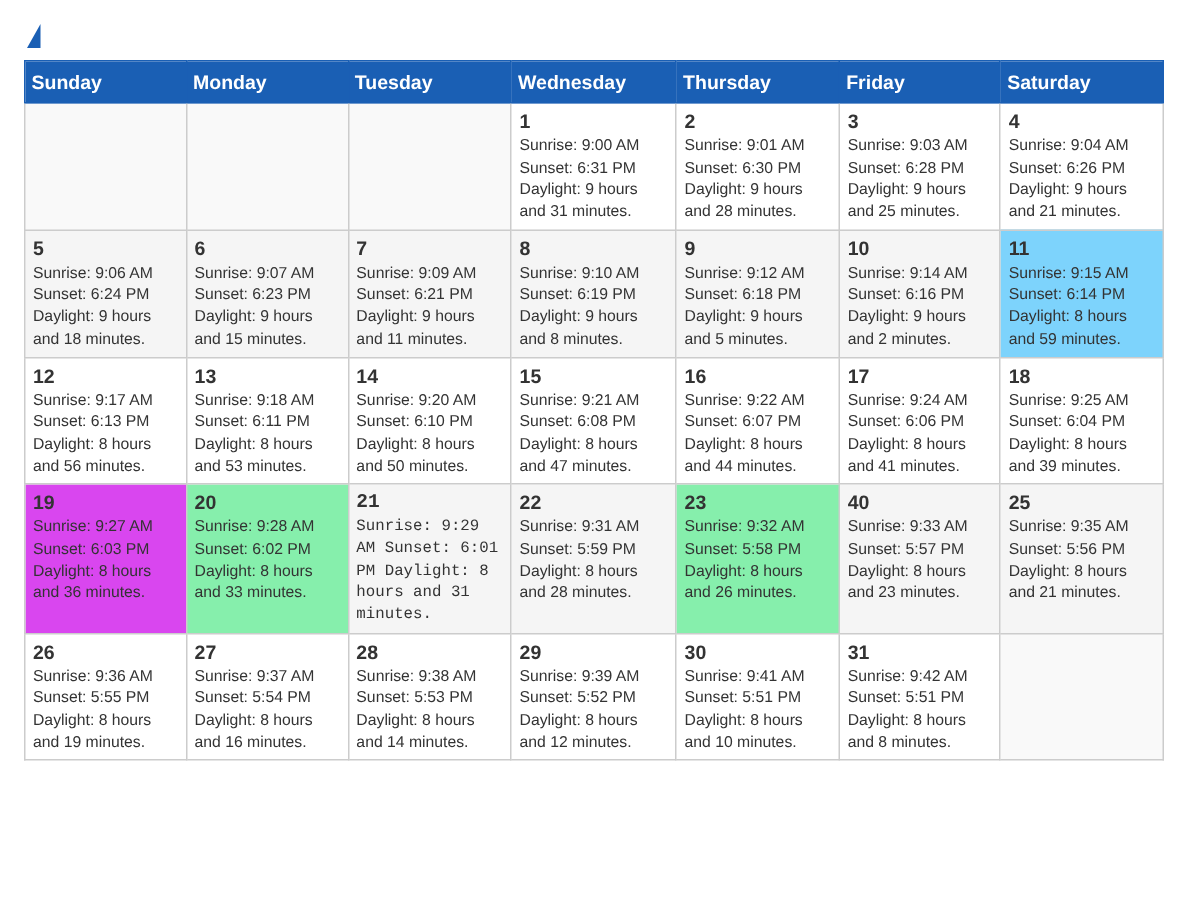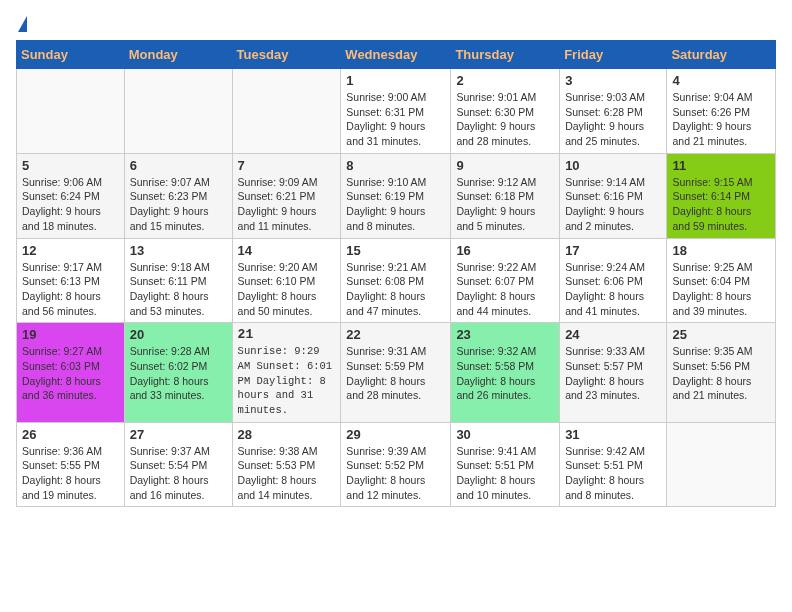--- a/index.html
+++ b/index.html
@@ -30,21 +30,21 @@
       color: #333;
       font-weight: bold;
     }
     .calendar {
       width: 100%;
       border-collapse: collapse;
       margin-top: 8px;
     }
     .calendar th {
       background-color: #1a5fb4;
-      color: #fdba74;
+      color: #ffffff;
       font-size: 13px;
       font-weight: bold;
       padding: 6px 4px;
       text-align: left;
       border: 1px solid #1a5fb4;
     }
     .calendar td {
       border: 1px solid #ccc;
       vertical-align: top;
       padding: 4px 5px;
@@ -177,21 +177,21 @@
           <div class="day-info">Sunrise: 9:12 AM
 Sunset: 6:18 PM
 Daylight: 9 hours and 5 minutes.</div>
         </td>
         <td style="background: rgb(245, 245, 245);">
           <span class="day-num">10</span>
           <div class="day-info">Sunrise: 9:14 AM
 Sunset: 6:16 PM
 Daylight: 9 hours and 2 minutes.</div>
         </td>
-        <td style="background: #84cc16;">
+        <td style="background: #7dd3fc;">
           <span class="day-num">11</span>
           <div class="day-info">Sunrise: 9:15 AM
 Sunset: 6:14 PM
 Daylight: 8 hours and 59 minutes.</div>
         </td>
       </tr>
       <tr>
         <td>
           <span class="day-num">12</span>
           <div class="day-info">Sunrise: 9:17 AM
@@ -260,21 +260,21 @@
 Sunset: 5:59 PM
 Daylight: 8 hours and 28 minutes.</div>
         </td>
         <td style="background: #86efac;">
           <span class="day-num">23</span>
           <div class="day-info">Sunrise: 9:32 AM
 Sunset: 5:58 PM
 Daylight: 8 hours and 26 minutes.</div>
         </td>
         <td style="background: rgb(245, 245, 245);">
-          <span class="day-num">24</span>
+          <span class="day-num">40</span>
           <div class="day-info">Sunrise: 9:33 AM
 Sunset: 5:57 PM
 Daylight: 8 hours and 23 minutes.</div>
         </td>
         <td style="background: rgb(245, 245, 245);">
           <span class="day-num">25</span>
           <div class="day-info">Sunrise: 9:35 AM
 Sunset: 5:56 PM
 Daylight: 8 hours and 21 minutes.</div>
         </td>

